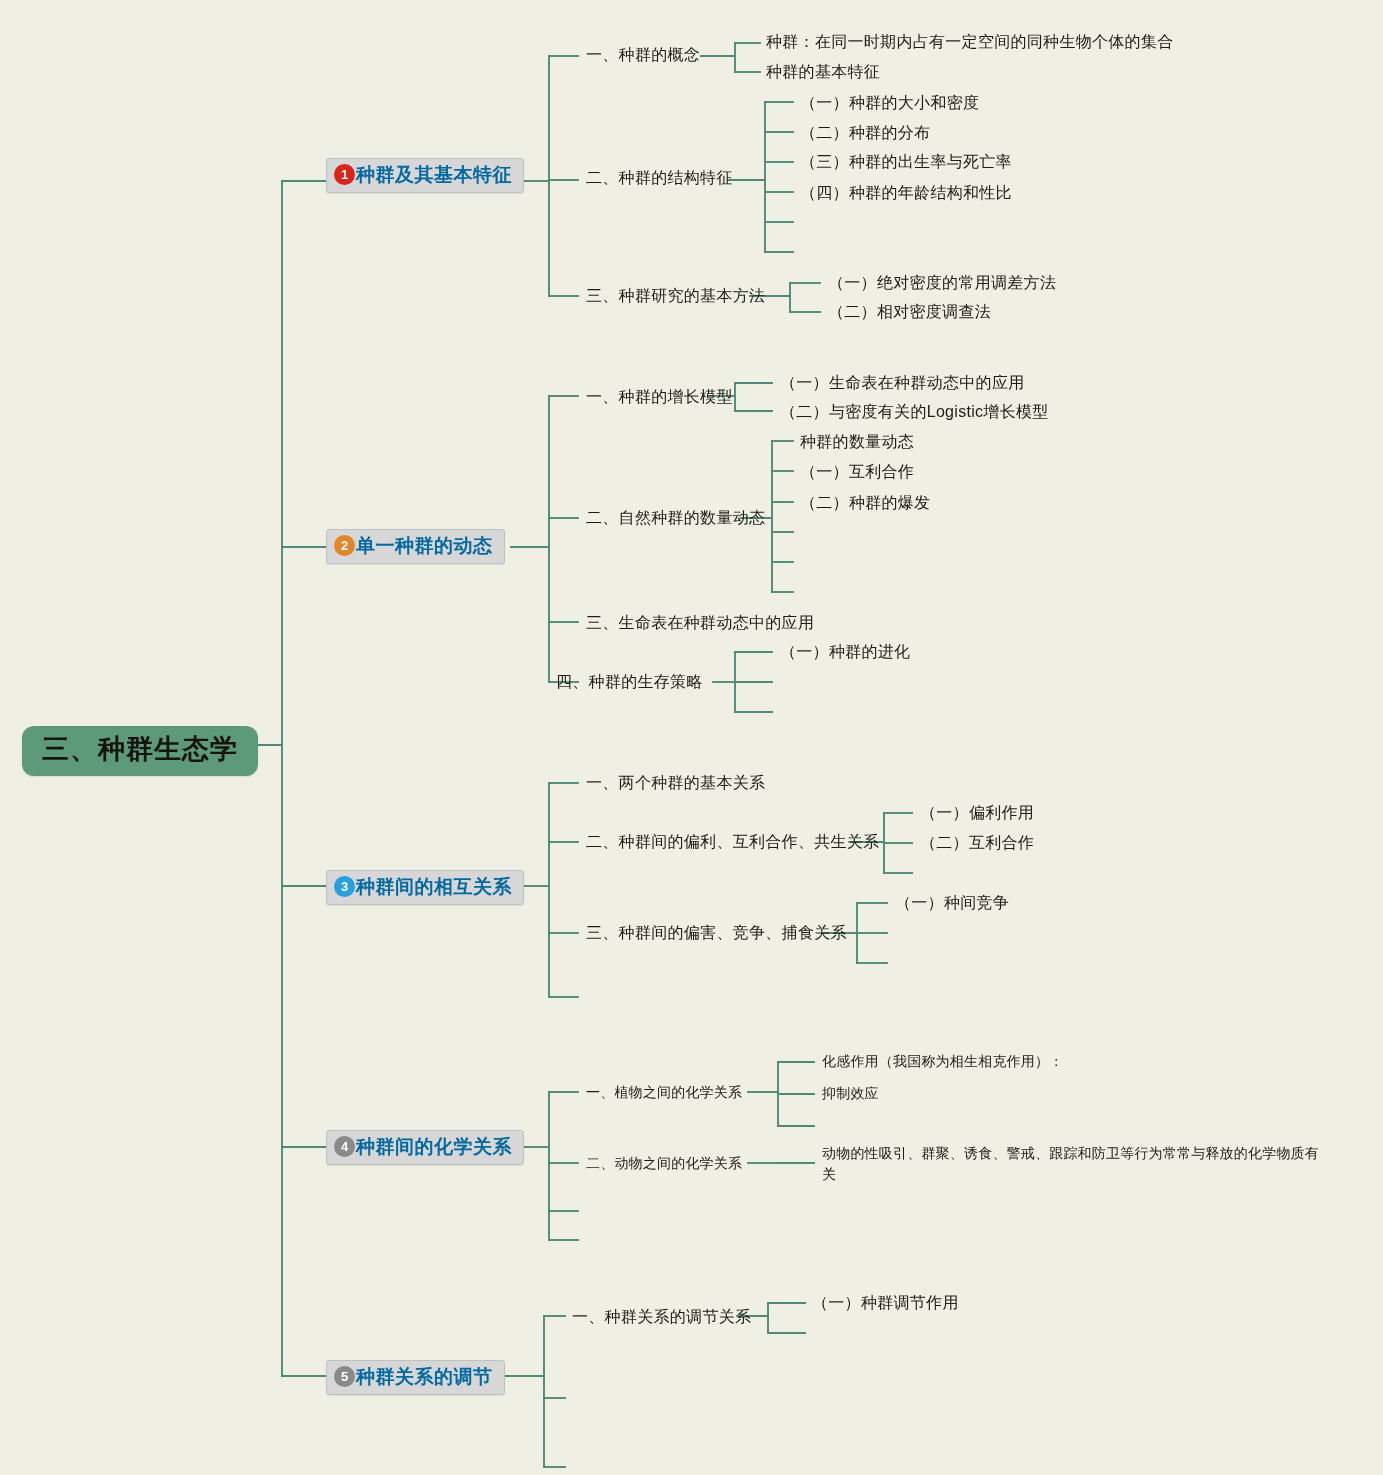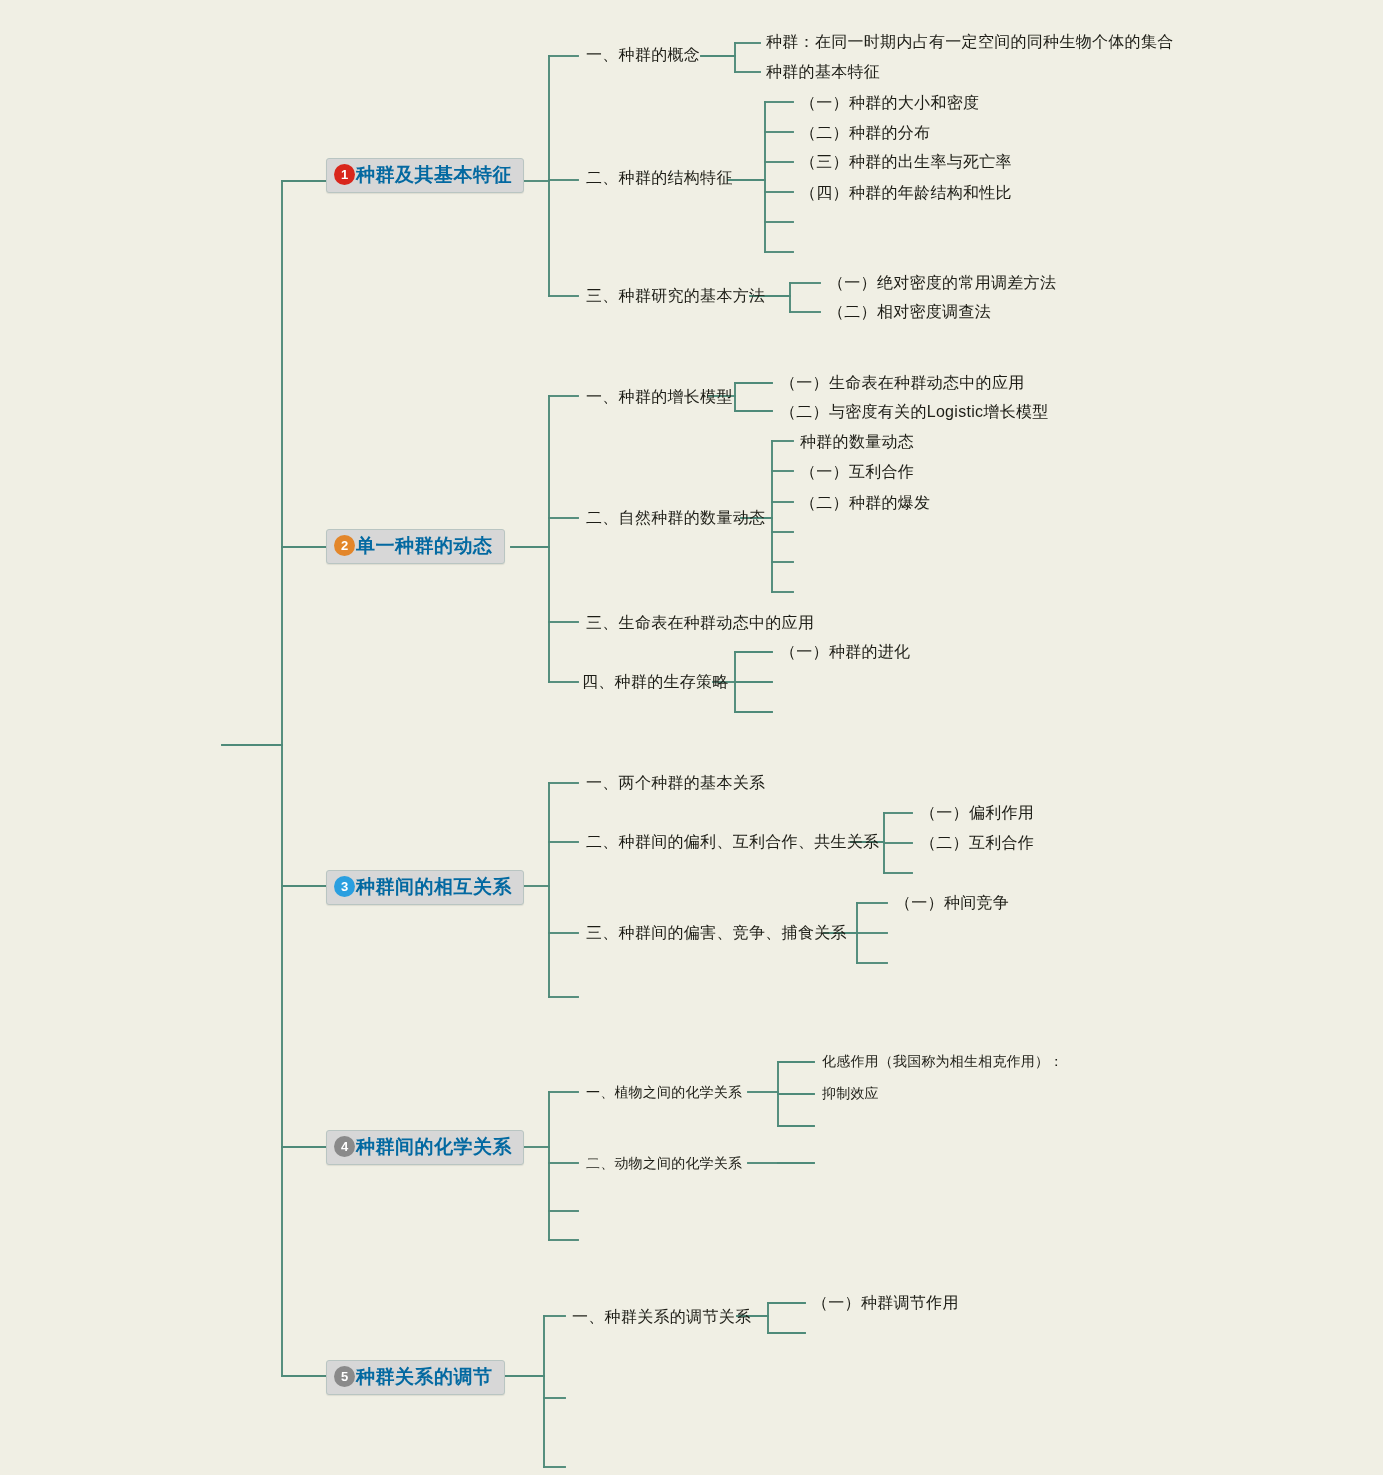--- a/index.html
+++ b/index.html
@@ -184,20 +184,23 @@
       <line x1="544" y1="1316" x2="544" y2="1467" stroke="#4e8a79" stroke-width="1.9" stroke-linecap="square"></line>
       <line x1="544" y1="1316" x2="565" y2="1316" stroke="#4e8a79" stroke-width="1.9" stroke-linecap="square"></line>
       <line x1="544" y1="1398" x2="565" y2="1398" stroke="#4e8a79" stroke-width="1.9" stroke-linecap="square"></line>
       <line x1="544" y1="1467" x2="565" y2="1467" stroke="#4e8a79" stroke-width="1.9" stroke-linecap="square"></line>
       <line x1="737" y1="1316" x2="768" y2="1316" stroke="#4e8a79" stroke-width="1.9" stroke-linecap="square"></line>
       <line x1="768" y1="1303" x2="768" y2="1333" stroke="#4e8a79" stroke-width="1.9" stroke-linecap="square"></line>
       <line x1="768" y1="1303" x2="805" y2="1303" stroke="#4e8a79" stroke-width="1.9" stroke-linecap="square"></line>
       <line x1="768" y1="1333" x2="805" y2="1333" stroke="#4e8a79" stroke-width="1.9" stroke-linecap="square"></line>
     </svg>
 
+  <div class="node root-node" style="left:22px; top:726px;">
+    <span class="root-label">三、种群生态学</span>
+  </div>
 
   <div class="node branch-node" style="left:326px; top:158px;">
     <span class="badge" style="background:#d9261c;">1</span>
     <span class="branch-label">种群及其基本特征</span>
   </div>
 
   <div class="node text-node" style="left:586px; top:46px;">一、种群的概念</div>
   <div class="node text-node" style="left:766px; top:33px;">种群：在同一时期内占有一定空间的同种生物个体的集合</div>
   <div class="node text-node" style="left:766px; top:63px;">种群的基本特征</div>
 
@@ -220,21 +223,21 @@
   <div class="node text-node" style="left:780px; top:374px;">（一）生命表在种群动态中的应用</div>
   <div class="node text-node" style="left:780px; top:403px;">（二）与密度有关的Logistic增长模型</div>
 
   <div class="node text-node" style="left:586px; top:509px;">二、自然种群的数量动态</div>
   <div class="node text-node" style="left:800px; top:433px;">种群的数量动态</div>
   <div class="node text-node" style="left:800px; top:463px;">（一）互利合作</div>
   <div class="node text-node" style="left:800px; top:494px;">（二）种群的爆发</div>
 
   <div class="node text-node" style="left:586px; top:614px;">三、生命表在种群动态中的应用</div>
 
-  <div class="node text-node" style="left:582px; top:673px;">四、种群的生存策略</div>
+  <div class="node text-node" style="left:556px; top:673px;">四、种群的生存策略</div>
   <div class="node text-node" style="left:780px; top:643px;">（一）种群的进化</div>
 
   <div class="node branch-node" style="left:326px; top:870px;">
     <span class="badge" style="background:#2a9fe0;">3</span>
     <span class="branch-label">种群间的相互关系</span>
   </div>
 
   <div class="node text-node" style="left:586px; top:774px;">一、两个种群的基本关系</div>
 
   <div class="node text-node" style="left:586px; top:833px;">二、种群间的偏利、互利合作、共生关系</div>
@@ -247,20 +250,21 @@
   <div class="node branch-node" style="left:326px; top:1130px;">
     <span class="badge" style="background:#8a8a8a;">4</span>
     <span class="branch-label">种群间的化学关系</span>
   </div>
 
   <div class="node text-node small" style="left:586px; top:1084px;">一、植物之间的化学关系</div>
   <div class="node text-node small" style="left:822px; top:1053px;">化感作用（我国称为相生相克作用）：</div>
   <div class="node text-node small" style="left:822px; top:1085px;">抑制效应</div>
 
   <div class="node text-node small" style="left:586px; top:1155px;">二、动物之间的化学关系</div>
+  <div class="node text-node small wrap" style="left:822px; top:1143px; width:500px;">动物的性吸引、群聚、诱食、警戒、跟踪和防卫等行为常常与释放的化学物质有关</div>
 
   <div class="node branch-node" style="left:326px; top:1360px;">
     <span class="badge" style="background:#8a8a8a;">5</span>
     <span class="branch-label">种群关系的调节</span>
   </div>
 
   <div class="node text-node" style="left:572px; top:1308px;">一、种群关系的调节关系</div>
   <div class="node text-node" style="left:812px; top:1294px;text-align:center;">（一）种群调节作用</div>
 
 </div>

